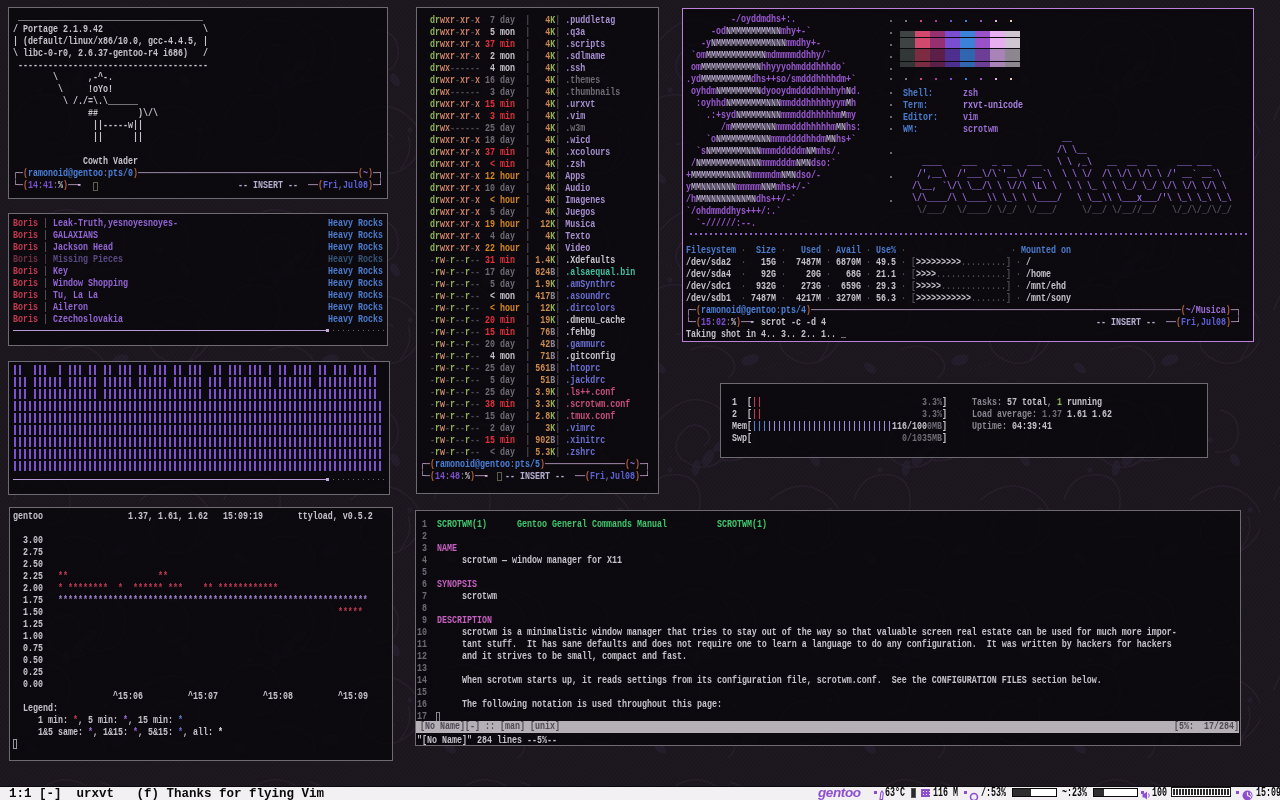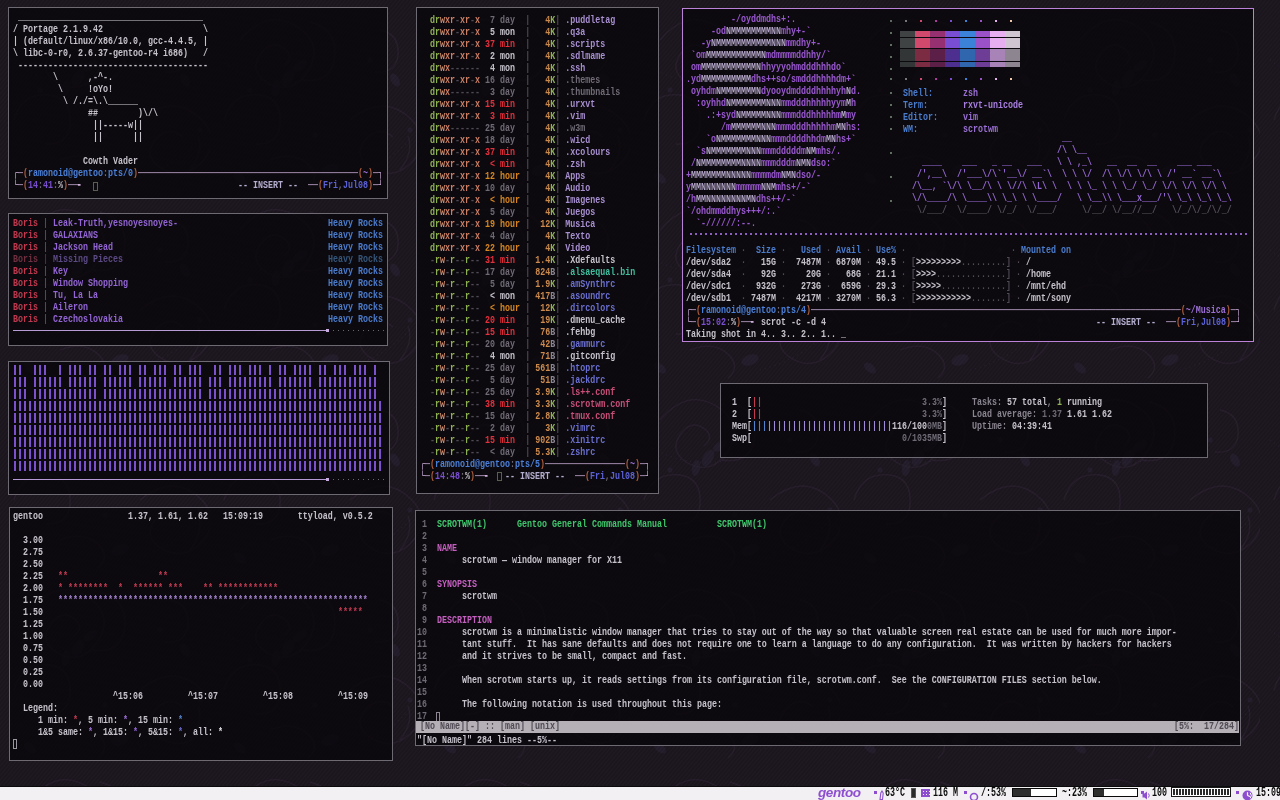--- a/index.html
+++ b/index.html
@@ -352,20 +352,21 @@
 <i class="gr">14</i>  <i class="w">     When scrotwm starts up, it reads settings from its configuration file, scrotwm.conf.  See the CONFIGURATION FILES section below.</i>
 <i class="gr">15</i> 
 <i class="gr">16</i>  <i class="w">     The following notation is used throughout this page:</i>
 <i class="gr">17</i> </pre>
     <div class="d" style="left:436px;top:712px;width:4px;height:10px;border:1px solid #8a8590"></div>
     <div class="d" style="left:416px;top:721px;width:823px;height:12px;background:#b4b0b6"></div>
     <pre class="t" style="left:420px;top:721px;"><i class="dk">[No Name][-] :: [man] [unix]</i></pre>
     <pre class="t" style="left:1174px;top:721px;"><i class="dk">[5%:  17/284]</i></pre>
     <pre class="t" style="left:417px;top:735px;"><i class="w">"[No Name]" 284 lines --5%--</i></pre>
     <div class="d" style="left:0;top:786px;width:1280px;height:14px;background:#f2f0f2;border-top:1px solid #0a0a0a"></div>
+    <div class="d" style="left:9px;top:787px;font:700 12.5px/14px 'Liberation Mono',monospace;color:#0a0a0a;white-space:pre">1:1 [-]  urxvt   (f) Thanks for flying Vim</div>
     <div class="d" style="left:817px;top:785px;width:54px;height:15px"><svg width="54" height="15">
         <text x="1" y="12" font-family="Liberation Sans" font-weight="bold" font-style="italic" font-size="13.5" letter-spacing="-0.4" fill="#8d4fd0">gentoo</text>
       </svg></div>
     <div class="d" style="left:874px;top:791px;width:3px;height:3px;background:#8d4fd0"></div>
     <div class="d" style="left:878px;top:787px"><svg width="7" height="11">
         <path d="M2 9.5 L2.8 3 L4 1 L5.2 3 L4.5 9.5 Z" fill="none" stroke="#8d4fd0" stroke-width="1.1"></path>
       </svg></div>
     <div class="d bt" style="left:885px;top:786px;color:#0a0a0a">63°C</div>
     <div class="d" style="left:911px;top:788px;width:5px;height:10px;background:#2a2a2a;border:1px solid #555"></div>
     <div class="d" style="left:921px;top:789px;width:9px;height:8px;background:repeating-linear-gradient(90deg,#8d4fd0 0 2px,transparent 2px 3px),repeating-linear-gradient(180deg,#8d4fd0 0 2px,transparent 2px 3px)"></div>

